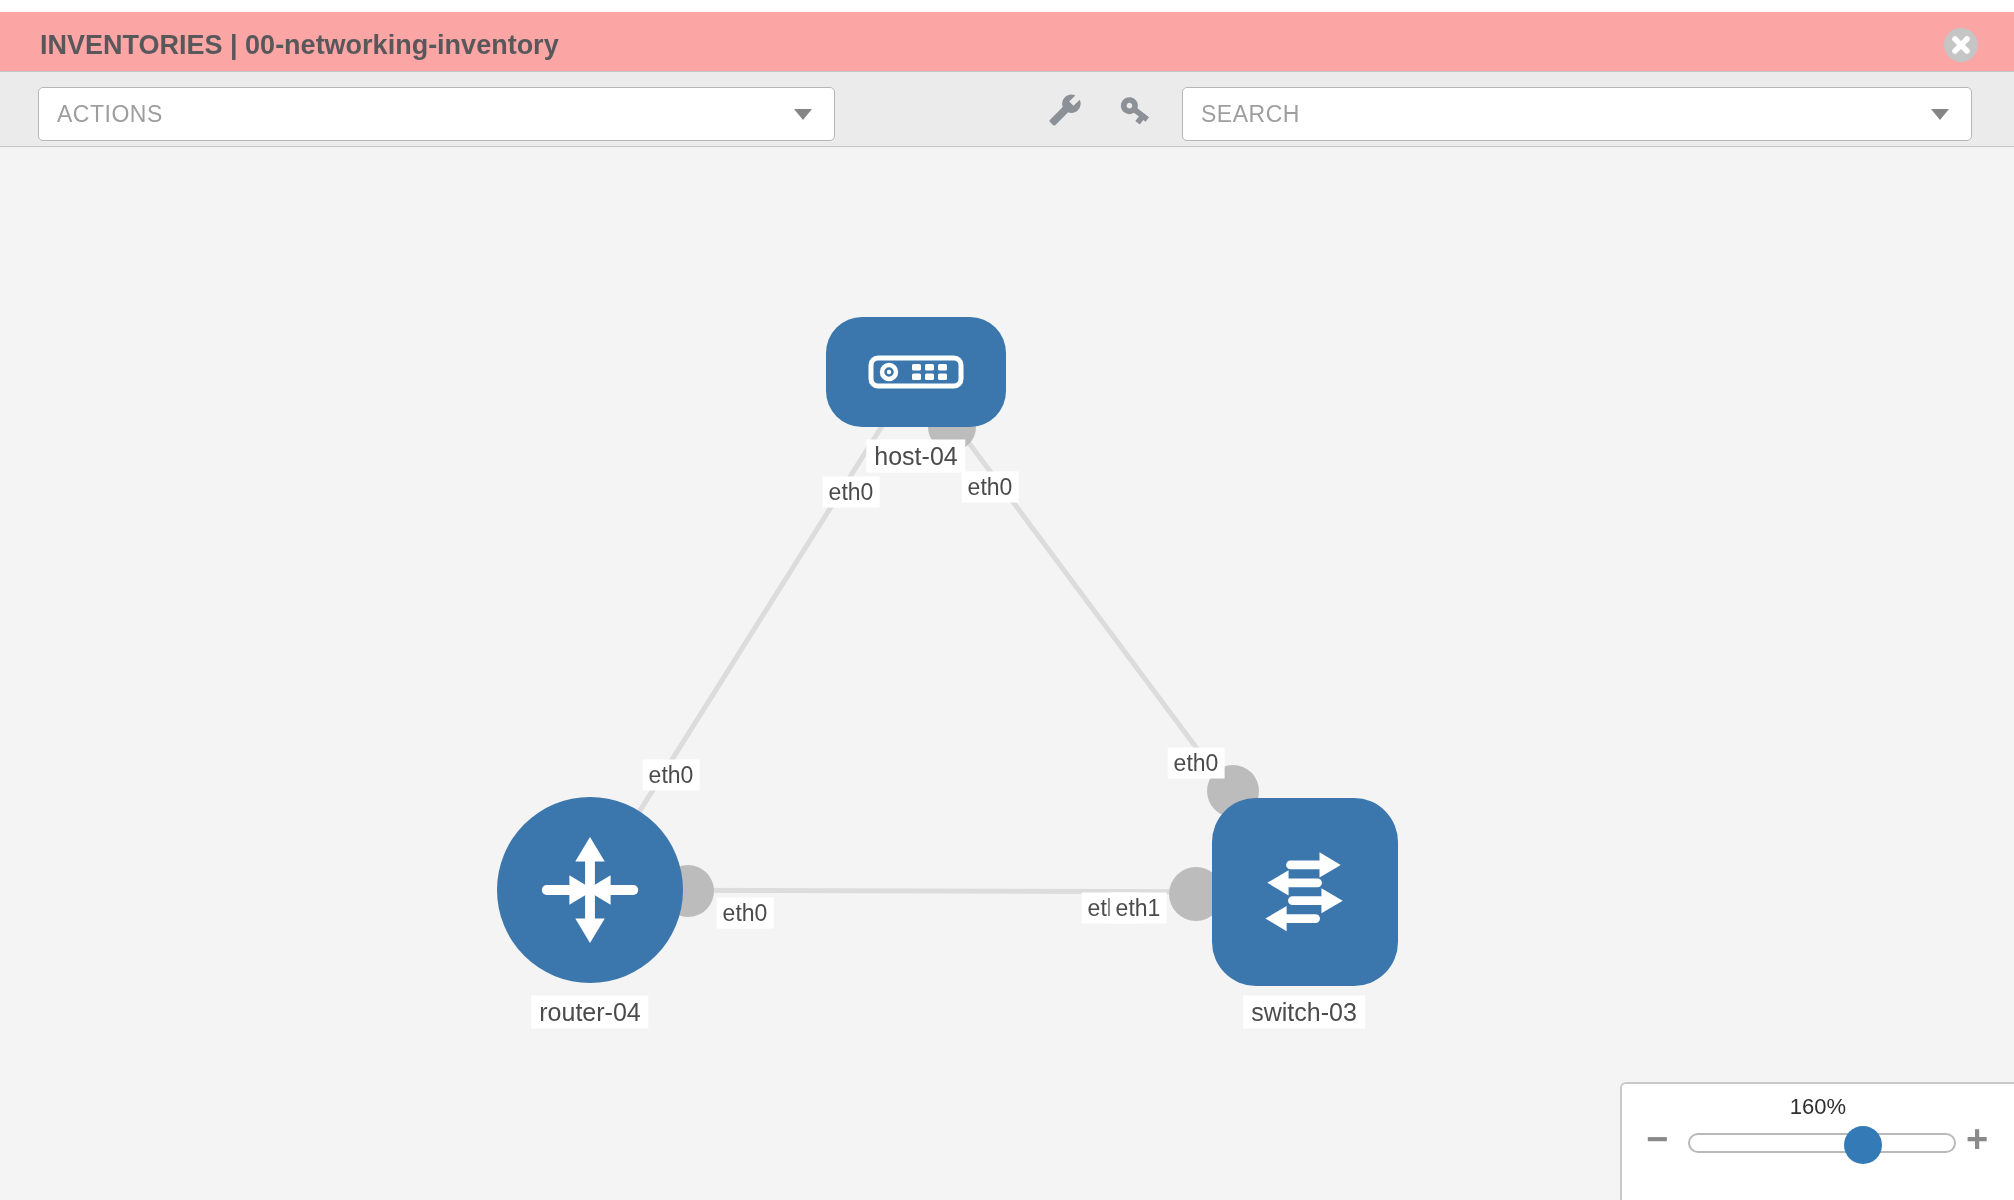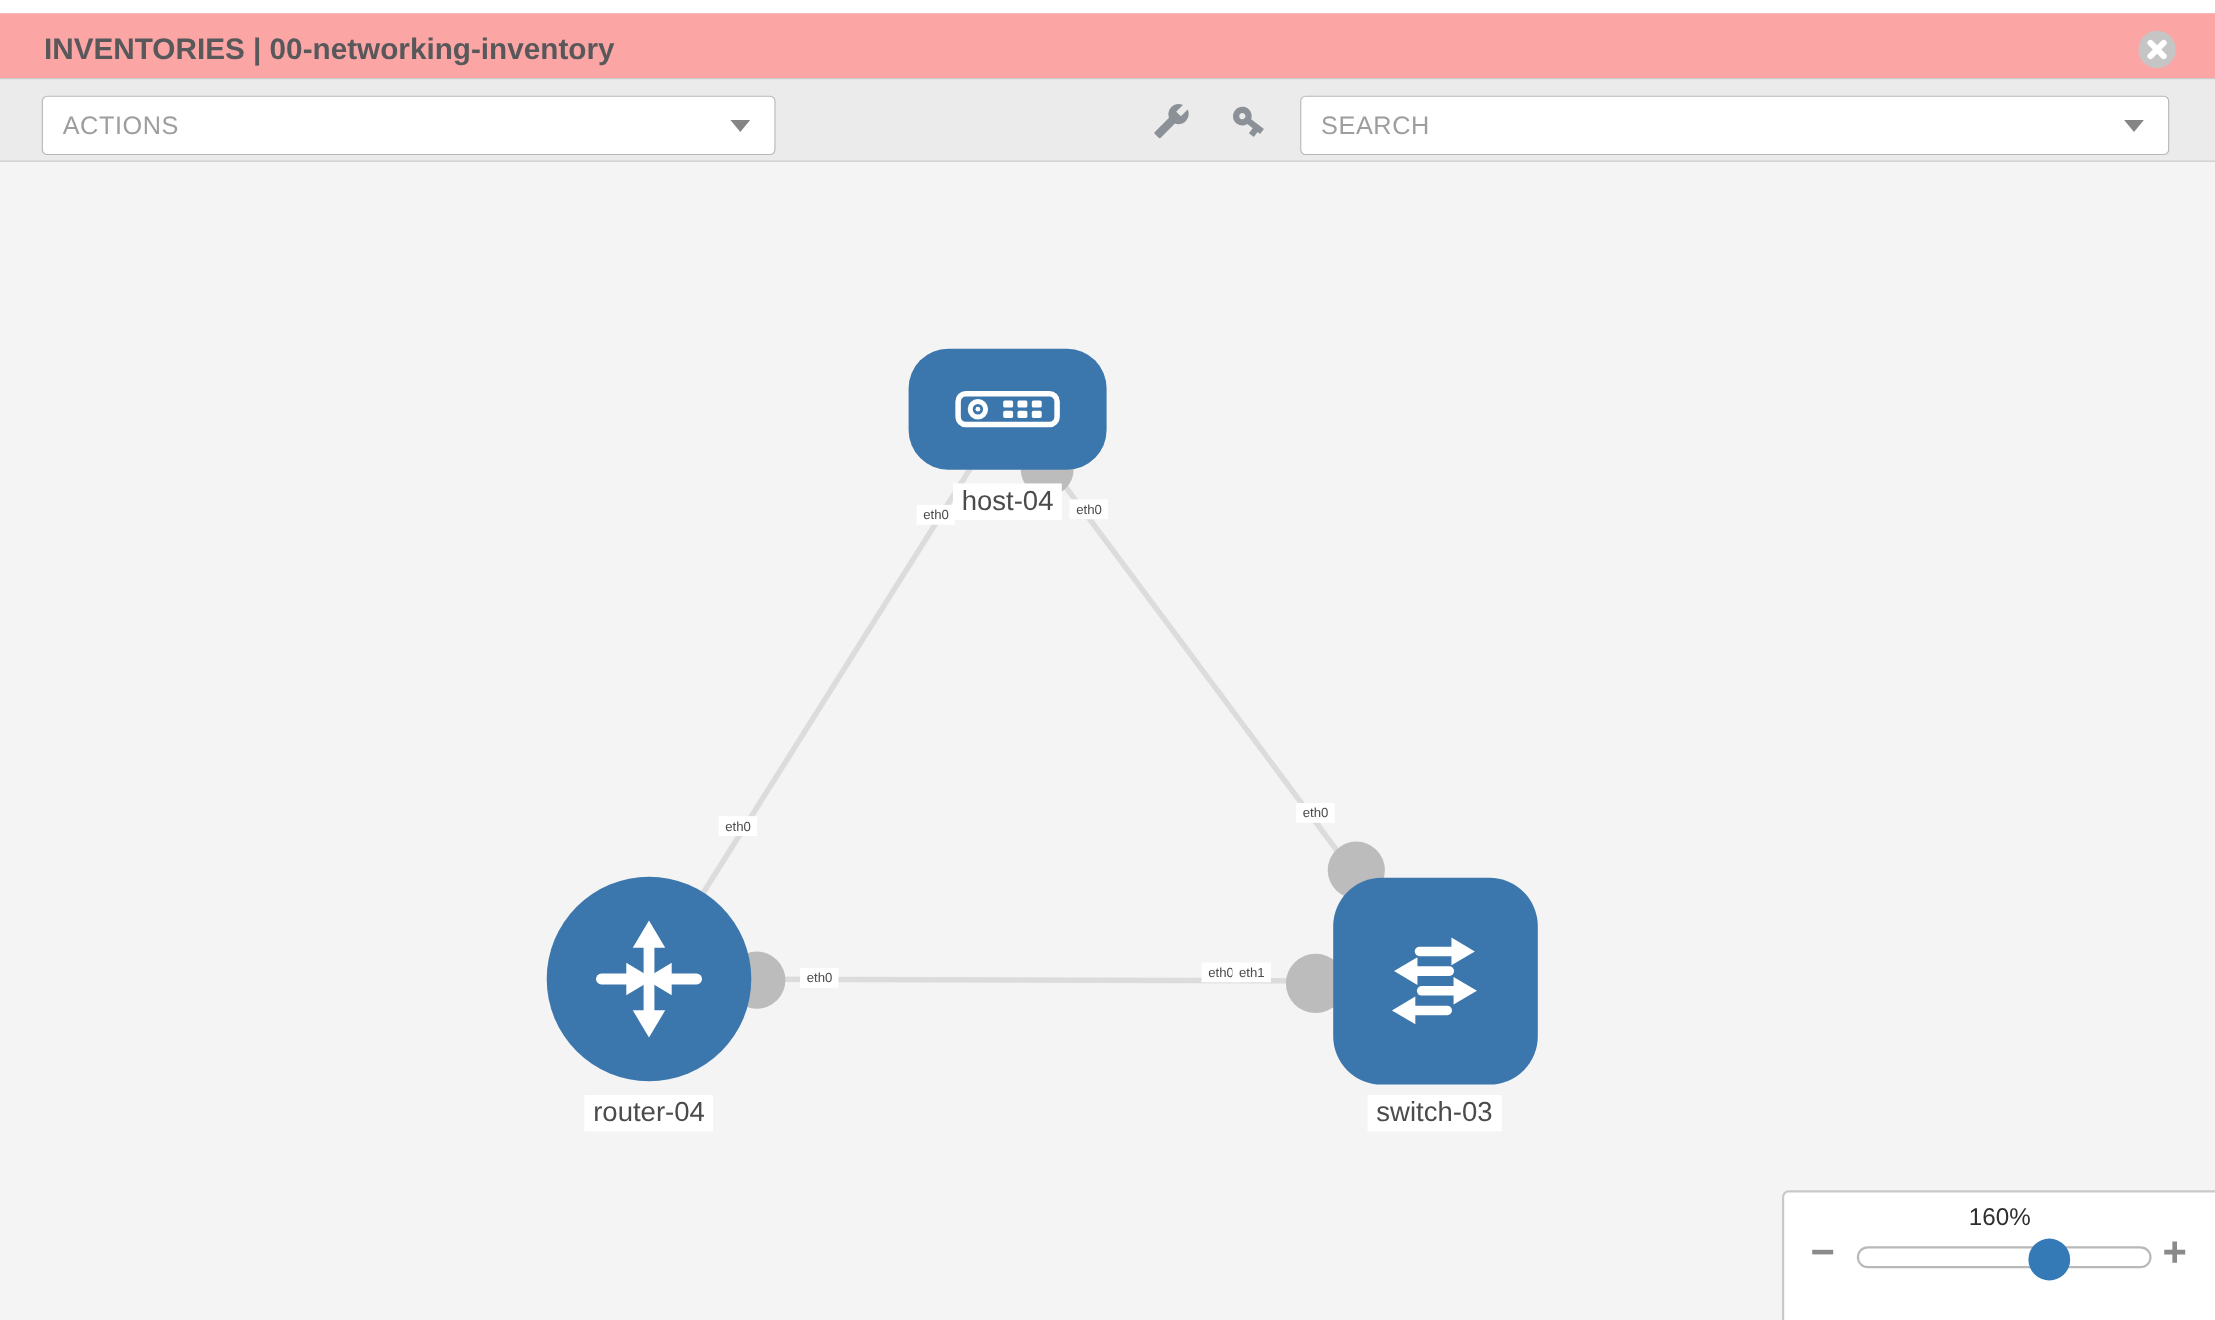--- a/index.html
+++ b/index.html
@@ -12,39 +12,39 @@
   .header-title{position:absolute;left:40px;top:18px;font-size:27px;font-weight:bold;color:#58585b;}
   .close-btn{position:absolute;right:36px;top:16px;width:34px;height:34px;cursor:pointer;}
   
   .toolbar{position:absolute;left:0;top:71px;width:2014px;height:76px;background:#ebebeb;
     border-top:1px solid #c7c7c7;border-bottom:1px solid #c7c7c7;z-index:10;box-sizing:border-box;}
   .dd{position:absolute;top:15px;height:54px;background:#fff;border:1px solid #b6b6b6;border-radius:5px;
     box-sizing:border-box;cursor:pointer;}
   .dd-label{position:absolute;left:18px;top:0;line-height:52px;font-size:23px;color:#9e9e9e;letter-spacing:.5px;}
   .dd-caret{position:absolute;right:22px;top:21px;width:0;height:0;
     border-left:9px solid transparent;border-right:9px solid transparent;border-top:11px solid #858585;}
-  .dd-actions{left:38px;width:667px;}
+  .dd-actions{left:38px;width:797px;}
   .dd-search{left:1182px;width:790px;padding-left:26px;}
   .tool-icon{position:absolute;top:21px;width:34px;height:34px;cursor:pointer;}
   .tool-wrench{left:1048px;}
   .tool-key{left:1118px;}
   
   .canvas{position:absolute;left:0;top:147px;width:2014px;height:1053px;background:#f4f4f5;z-index:0;}
   .diagram-svg{position:absolute;left:0;top:0;z-index:1;}
   .diagram-svg line{stroke:#dcdcdc;stroke-width:5px;}
   .diagram-svg circle{fill:#bcbcbc;}
   
   .node{position:absolute;background:#3b76ad;z-index:2;display:flex;align-items:center;justify-content:center;cursor:pointer;}
   .node-host{left:826px;top:317px;width:180px;height:110px;border-radius:36px;}
   .node-router{left:497px;top:797px;width:186px;height:186px;border-radius:50%;}
   .node-switch{left:1212px;top:798px;width:186px;height:188px;border-radius:44px;}
   
   .chip{position:absolute;transform:translate(-50%,-50%);background:#ffffff;color:#4b4b4b;
     white-space:nowrap;z-index:3;}
-  .chip.if-label{font-size:12px;padding:2px 6px;}
+  .chip.if-label{font-size:23px;padding:2px 6px;margin-top:24px;}
   .chip.node-label{font-size:25px;padding:2px 8px;z-index:4;}
   .chip.front{z-index:4;text-align:center;}
   
   .zoom-panel{position:absolute;left:1620px;top:1082px;width:404px;height:130px;background:#fff;
     border:2px solid #c9c9c9;border-radius:6px;z-index:5;box-sizing:content-box;}
   .zoom-value{position:absolute;left:0;top:10px;width:392px;text-align:center;font-size:22px;color:#2f2f2f;}
   .zoom-minus,.zoom-plus{position:absolute;top:36px;font-size:38px;font-weight:bold;color:#8a8a8a;
     line-height:38px;cursor:pointer;}
   .zoom-minus{left:24px;}
   .zoom-plus{left:344px;}

